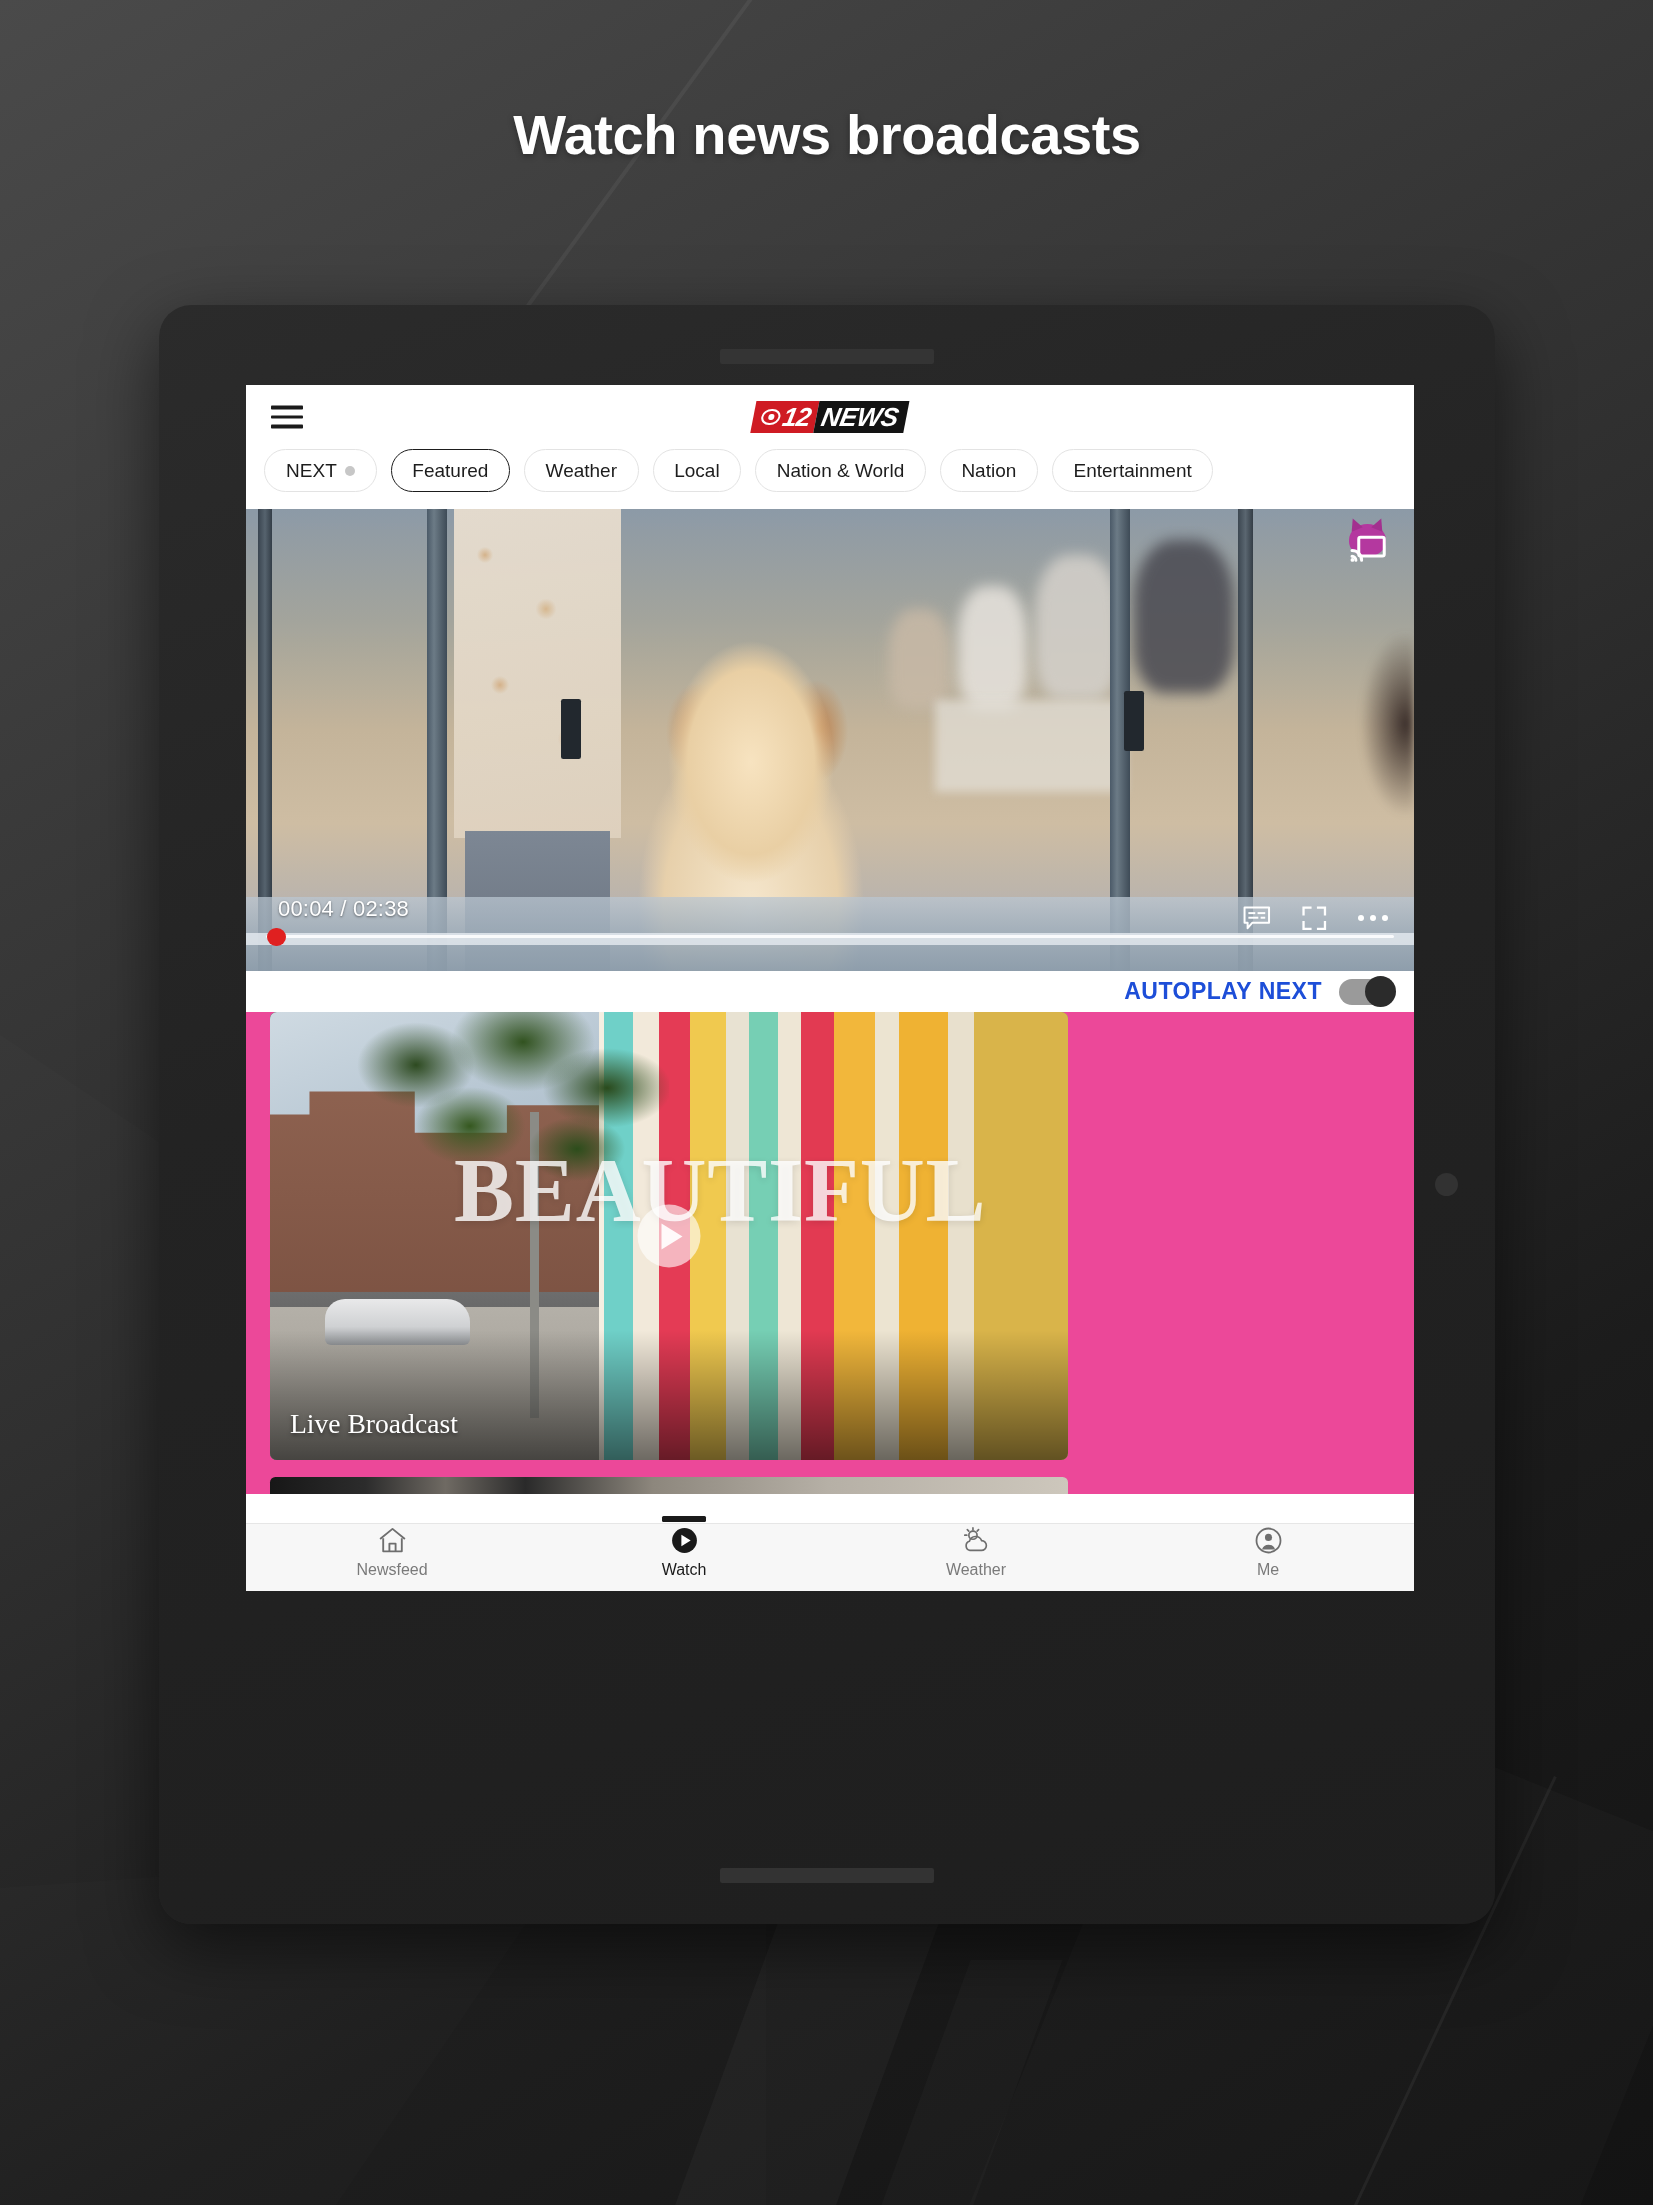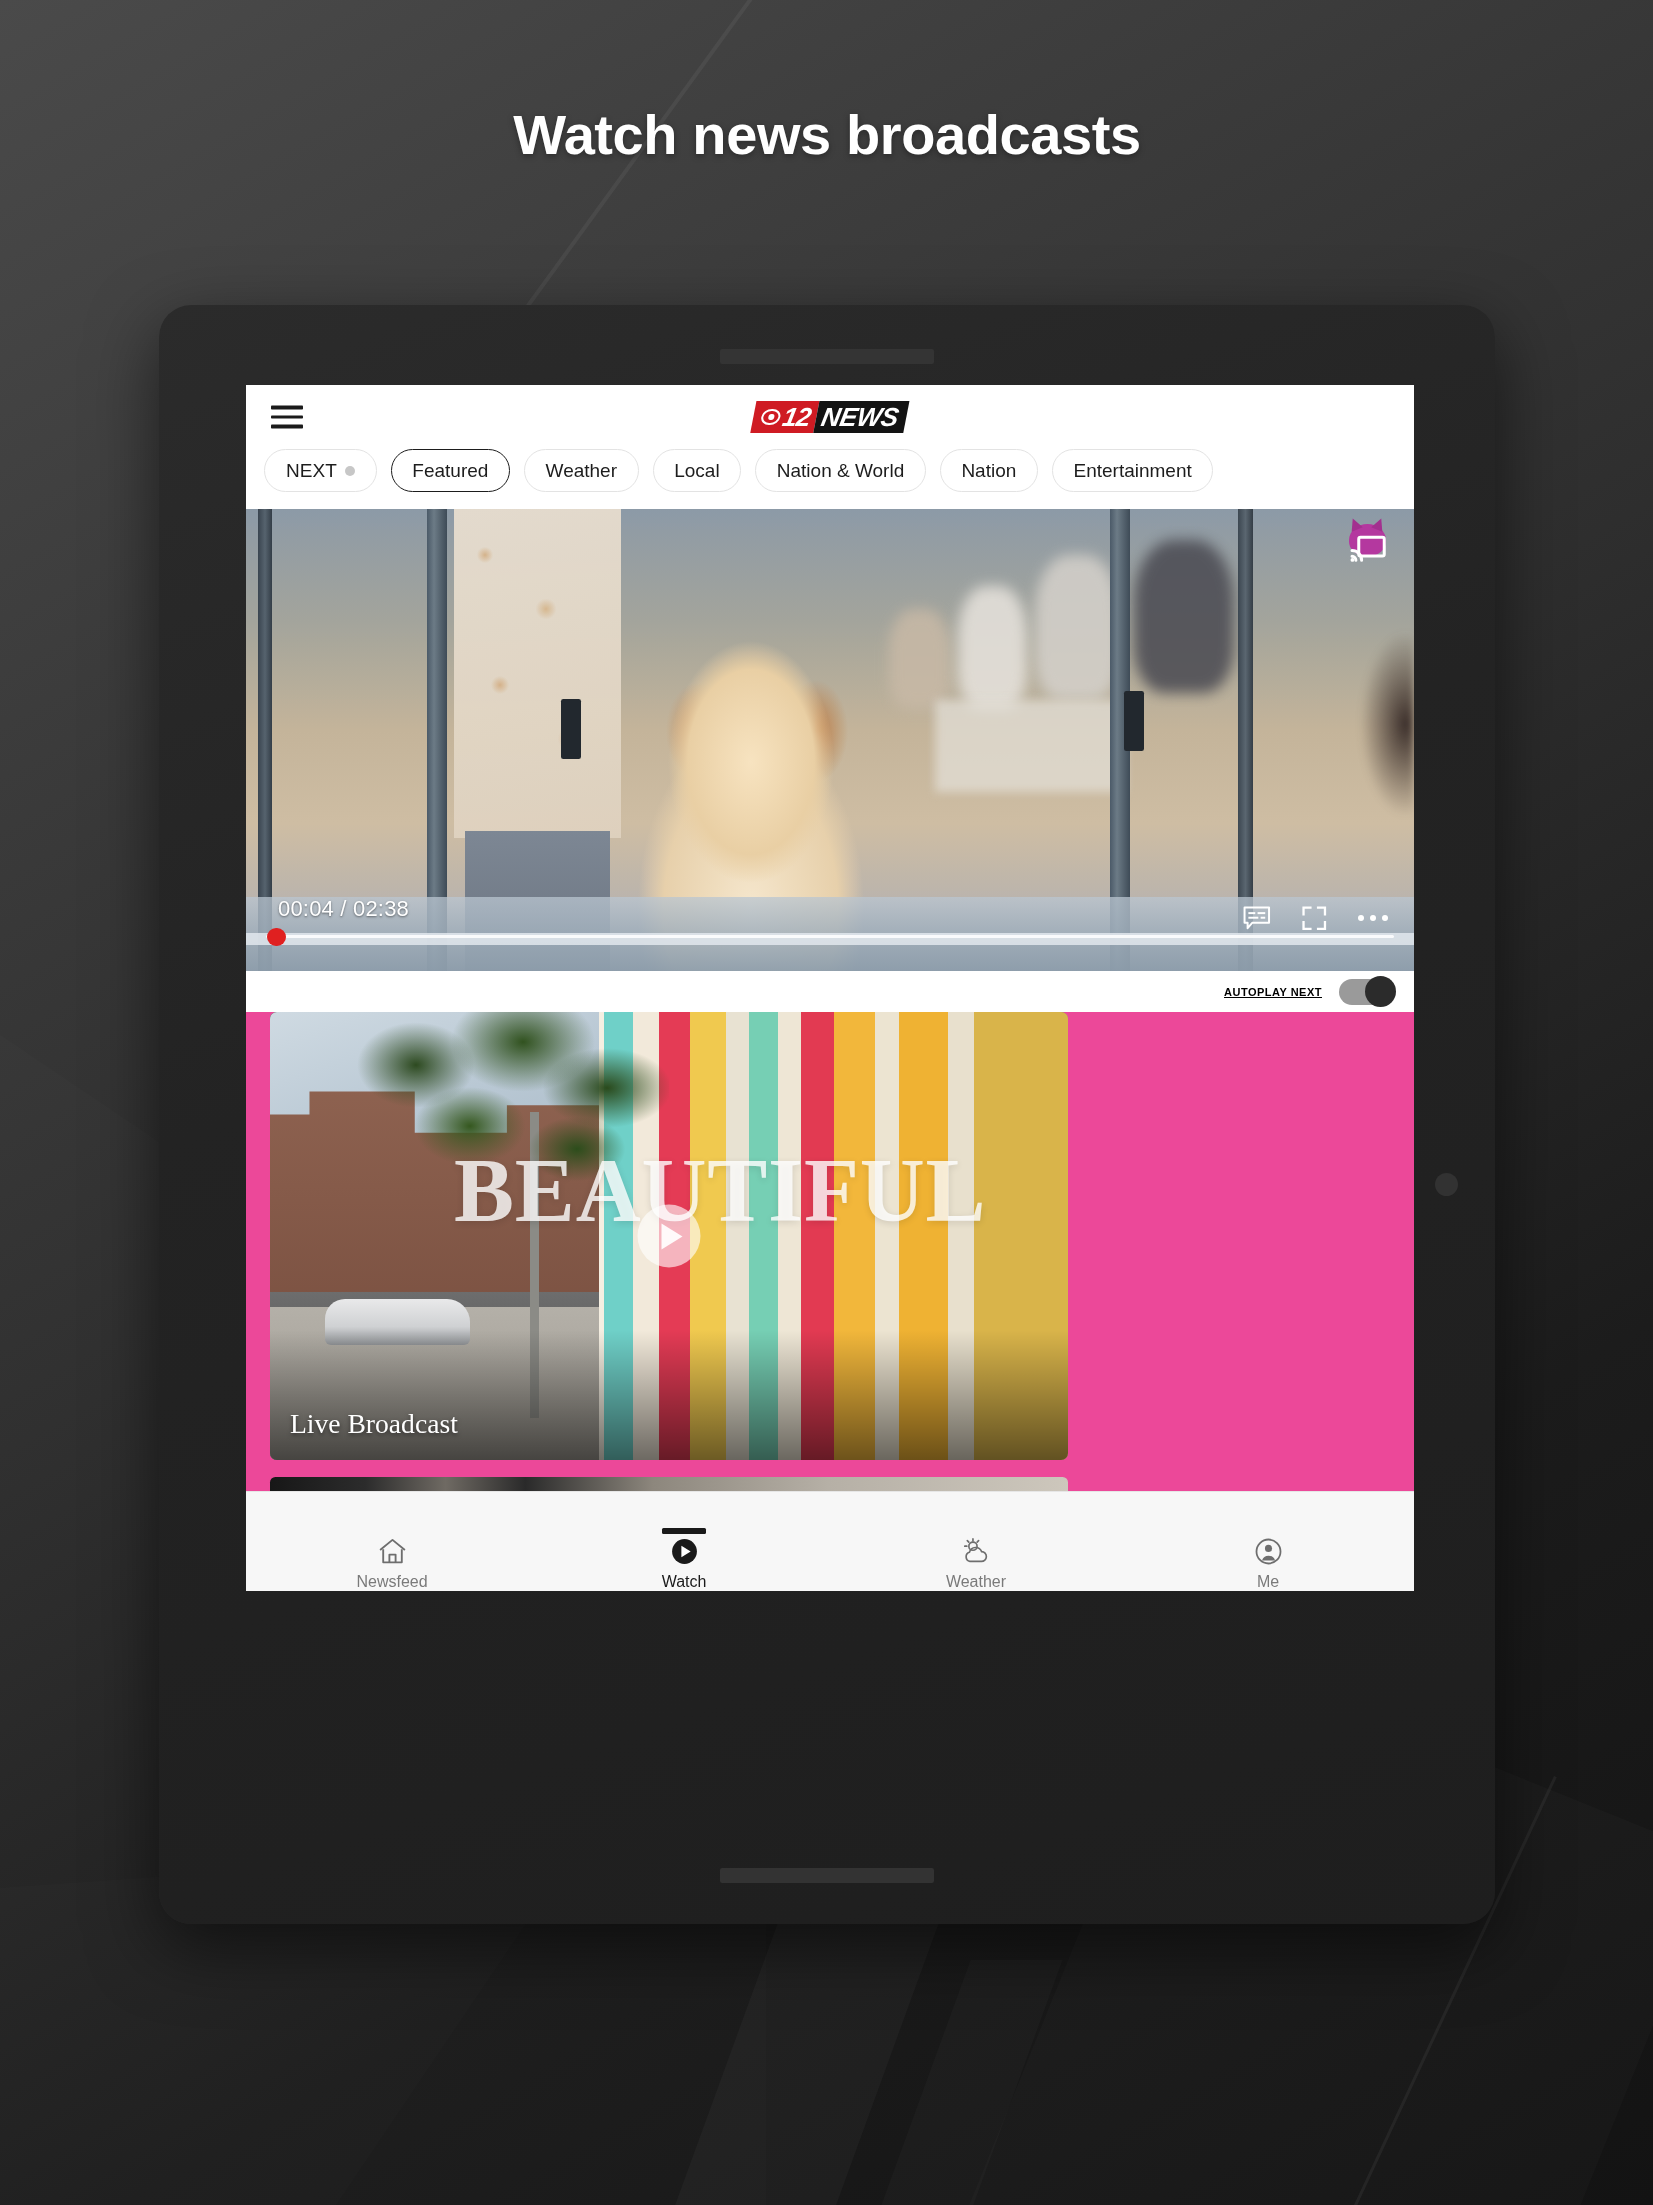--- a/index.html
+++ b/index.html
@@ -277,21 +277,21 @@
     position: absolute; right: 23px; top: 50%; transform: translateY(-50%);
     width: 26px; height: 29px; cursor: pointer;
   }
 
   
   #autoplay-row {
     height: 41px; background: #fff; display: flex; align-items: center;
     justify-content: flex-end; padding: 0 20px; gap: 17px;
   }
   #autoplay-label {
-    font-size: 11px; font-weight: 700; color: #000000; letter-spacing: 0.5px; text-decoration: underline;
+    font-size: 23px; font-weight: 700; color: #1d4ed8; letter-spacing: 0.5px;
   }
   #autoplay-toggle {
     width: 55px; height: 26px; border-radius: 13px; background: #9a9a9a;
     position: relative; cursor: pointer;
   }
   #autoplay-knob {
     position: absolute; right: -1.5px; top: -2.3px;
     width: 31px; height: 31px; border-radius: 50%; background: #2b2b2b;
   }
 
@@ -391,23 +391,23 @@
     margin-left: 6.9px;
   }
   #card2-peek {
     position: relative; margin-top: 17px;
     width: 798px; height: 17px; border-radius: 5.4px 5.4px 0 0; overflow: hidden;
     background: linear-gradient(90deg,#171717 0%,#2c2c2c 12%,#6f6a63 22%,#2a2a2a 32%,#8d877d 48%,#b6b0a6 70%,#cdc7bc 100%);
   }
 
   
   #bottom-nav {
-    position: absolute; left: 0; right: 0; bottom: 0; height: 100px;
+    position: absolute; left: 0; right: 0; bottom: 0; height: 68px;
     background: #f7f7f7; border-top: 0.8px solid #e6e6e6;
-    display: flex; align-items: flex-end;
+    display: flex; align-items: flex-start;
   }
   .nav-item {
     flex: 1; display: flex; flex-direction: column; align-items: center;
     gap: 5.4px; cursor: pointer; position: relative;
   }
   .nav-label { font-size: 16px; color: #7a7a7a; }
   .nav-item.active .nav-label { color: #1a1a1a; }
   .nav-icon { width: 32px; height: 32px; display: flex; align-items: center; justify-content: center; }
   #nav-indicator {
     position: absolute; top: -7.7px; left: 50%; transform: translateX(-50%);

